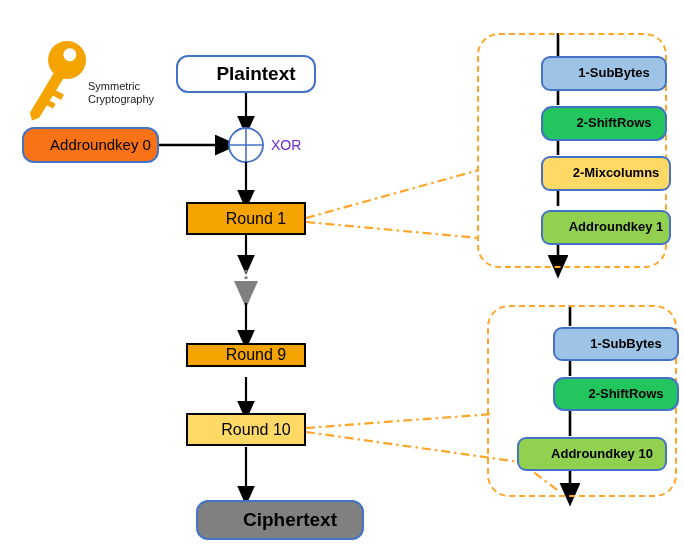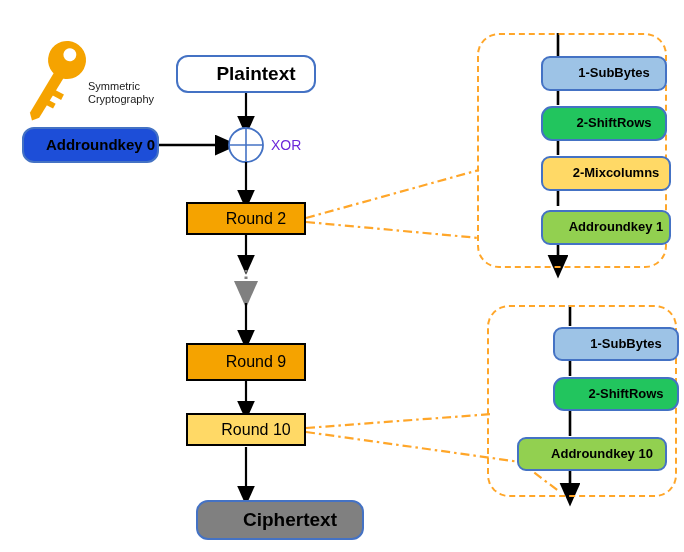--- a/index.html
+++ b/index.html
@@ -40,23 +40,23 @@
     background: #ffffff;
     font-size: 19px;
     font-weight: bold;
   }
   .ciphertext {
     background: #808080;
     font-size: 19px;
     font-weight: bold;
   }
   .addroundkey0 {
-    background: #1d4ed8;
+    background: #f97316;
     font-size: 15px;
-    font-weight: bold;
+    font-weight: normal;
   }
 
   
   .roundbox {
     border: 2px solid #000000;
     font-size: 16px;
     font-weight: normal;
   }
   .round-orange { background: #F5A300; }
   .round-light  { background: #FFD966; }
@@ -183,23 +183,23 @@
     <div>Symmetric</div>
     <div>Cryptography</div>
   </div>
 
   <div class="node capsule addroundkey0" style="left:22px; top:127px; width:137px; height:36px;">Addroundkey 0</div>
 
   <div class="node capsule plaintext" style="left:176px; top:55px; width:140px; height:38px;">Plaintext</div>
 
   <div class="xor-label" style="left:271px; top:137px;">XOR</div>
 
-  <div class="node roundbox round-orange" style="left:186px; top:202px; width:120px; height:33px;">Round 2</div>
-
-  <div class="node roundbox round-orange" style="left:186px; top:343px; width:120px; height:38px;">Round 9</div>
+  <div class="node roundbox round-orange" style="left:186px; top:202px; width:120px; height:33px;">Round 1</div>
+
+  <div class="node roundbox round-orange" style="left:186px; top:343px; width:120px; height:24px;">Round 9</div>
 
   <div class="node roundbox round-light" style="left:186px; top:413px; width:120px; height:33px;">Round 10</div>
 
   <div class="node capsule ciphertext" style="left:176px; top:500px; width:168px; height:40px;margin-left:20px;">Ciphertext</div>
 
   <div class="panel" style="left:477px; top:33px; width:190px; height:235px;"></div>
 
   <div class="node stepbox fill-blue" style="left:495px; top:56px; width:126px; height:35px;">1-SubBytes</div>
   <div class="node stepbox fill-salmon" style="left:495px; top:106px; width:126px; height:35px;">2-ShiftRows</div>
   <div class="node stepbox fill-yellow" style="left:495px; top:156px; width:130px; height:35px;">2-Mixcolumns</div>

